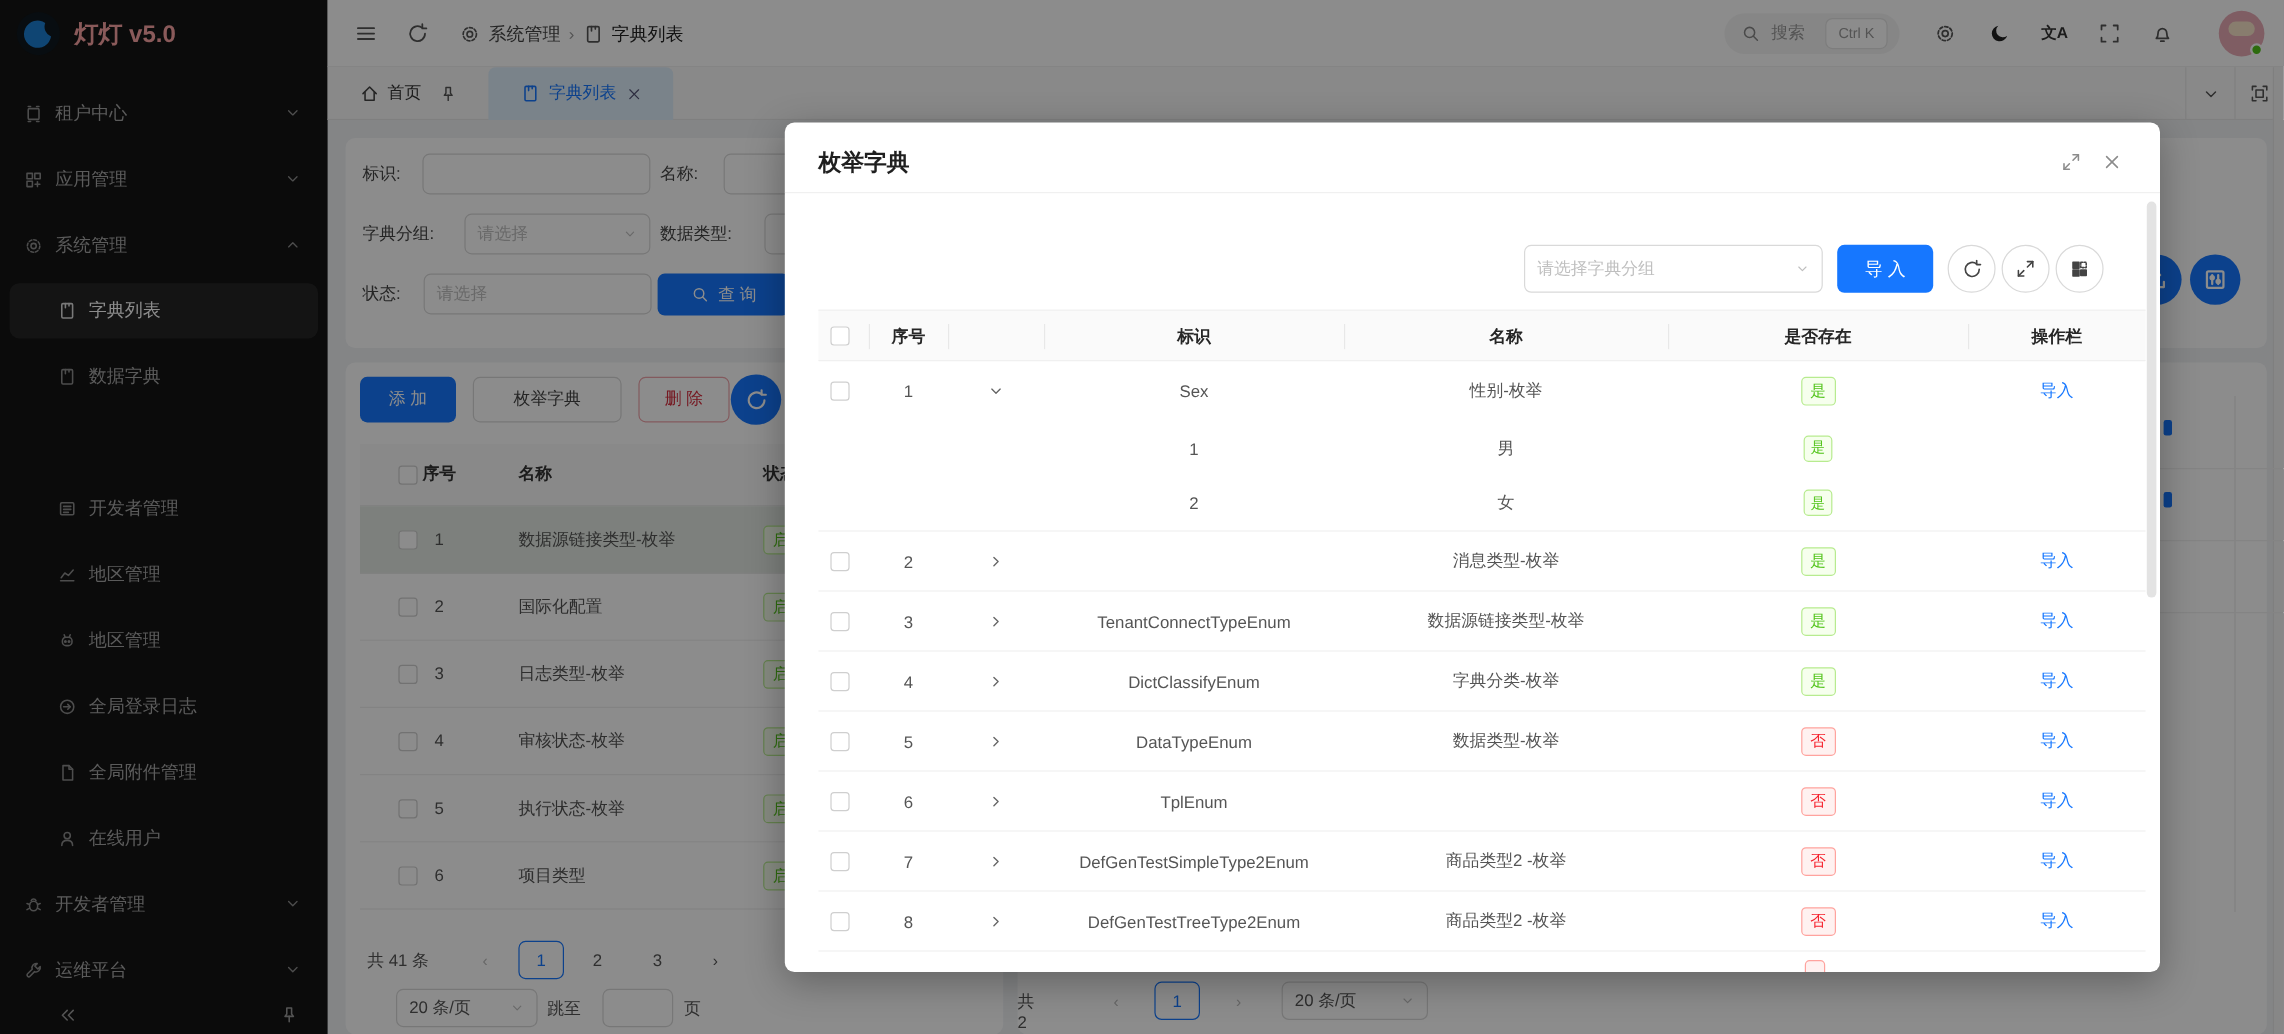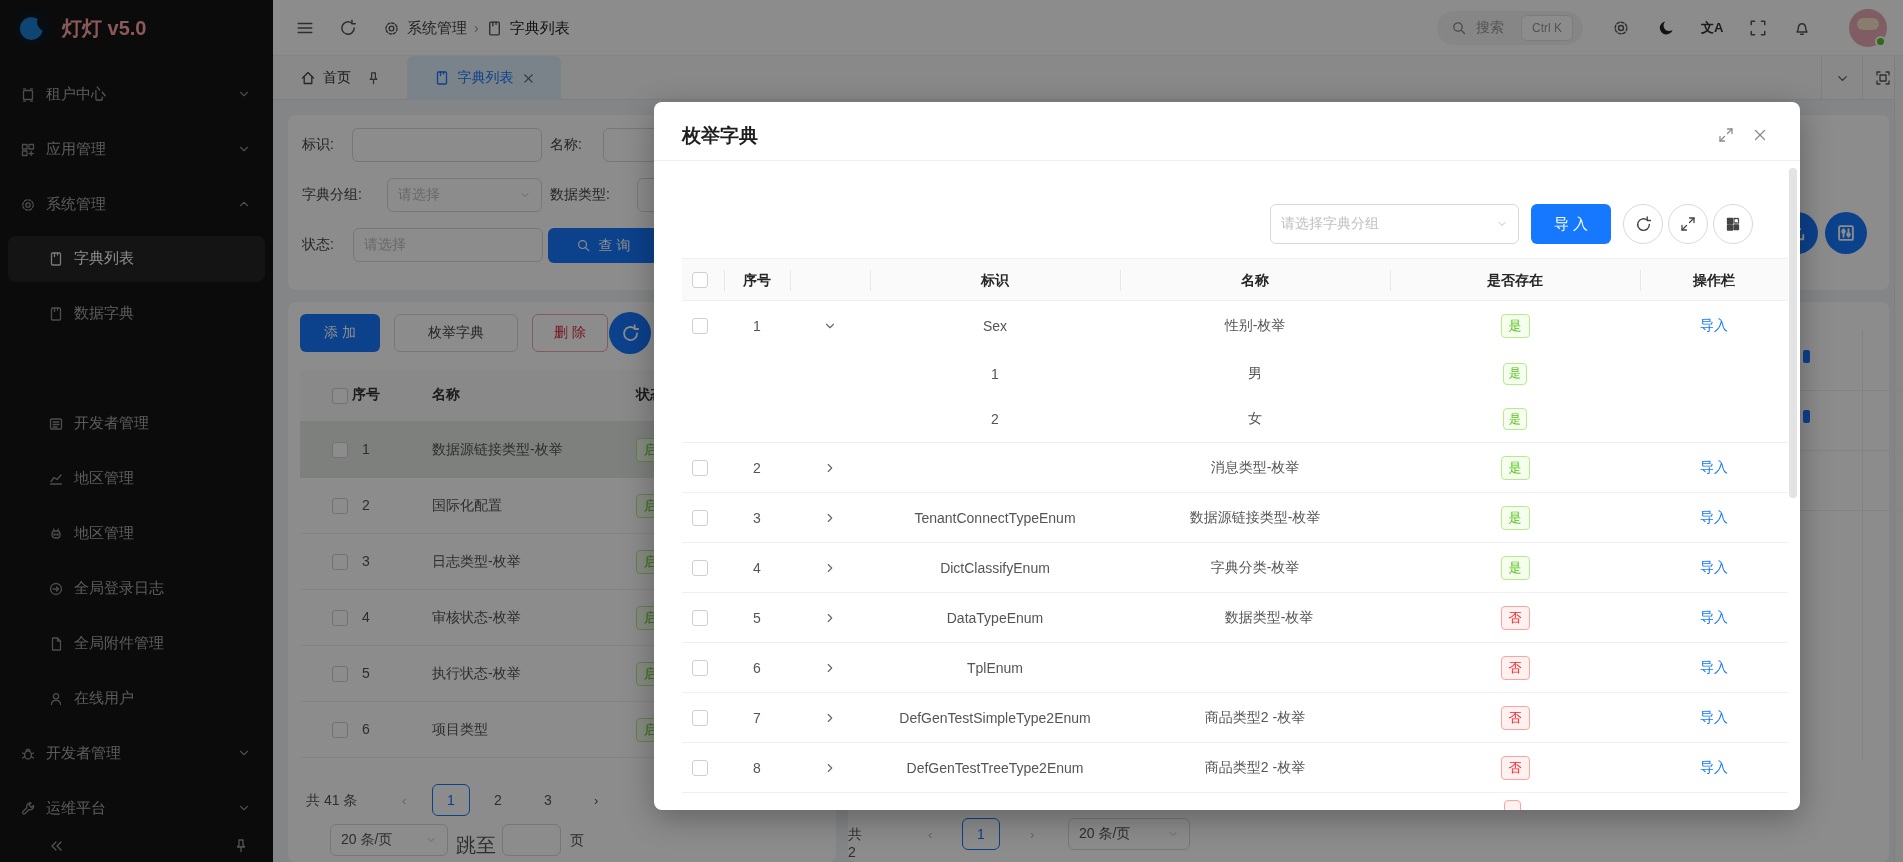--- a/index.html
+++ b/index.html
@@ -546,21 +546,21 @@
     <span class="pgnum" style="left:206px;top:490px;">2</span>
     <span class="pgnum" style="left:256px;top:490px;">3</span>
     <span class="pgarrow" style="left:306px;top:491px;color:#555;">›</span>
 
     <div class="sizebox" style="left:42px;top:522px;width:118px;">
       <span>20 条/页</span>
       <svg class="ic" style="width:12px;height:12px;margin-left:auto;color:#bfbfbf;">
           <use href="#i-chevd"></use>
         </svg>
     </div>
-    <span class="abs" style="left:168px;top:530px;font-size:20px;color:#555;">跳至</span>
+    <span class="abs" style="left:168px;top:530px;font-size:14px;color:#555;">跳至</span>
     <div class="abs" style="left:214px;top:522px;width:59px;height:32px;border:1px solid #d9d9d9;border-radius:6px;background:#fff;"></div>
     <span class="abs" style="left:282px;top:530px;font-size:14px;color:#555;">页</span>
   </div>
 
   <div class="abs mask"></div>
 
   <div class="abs modal">
     <span class="m-title">枚举字典</span>
     <svg class="m-hic ic" style="right:66px;">
         <use href="#i-expand"></use>
@@ -695,21 +695,21 @@
     </div>
     <div class="mrow" style="top:491px;height:50px;">
       <div class="cb abs" style="left:10px;top:17px;"></div>
       <div class="mcell td" style="left:42px;width:66px;">5</div>
       <div class="mcell" style="left:108px;width:80px;">
           <svg class="expch ic">
             <use href="#i-chevr"></use>
           </svg>
         </div>
       <div class="mcell td" style="left:188px;width:250px;">DataTypeEnum</div>
-      <div class="mcell td" style="left:452px;width:270px;">数据类型-枚举</div>
+      <div class="mcell td" style="left:438px;width:270px;">数据类型-枚举</div>
       <div class="mcell" style="left:708px;width:250px;">
           <span class="tag tag-red">否</span>
         </div>
       <div class="mcell" style="left:958px;width:148px;">
           <span class="link">导入</span>
         </div>
     </div>
     <div class="mrow" style="top:541px;height:50px;">
       <div class="cb abs" style="left:10px;top:17px;"></div>
       <div class="mcell td" style="left:42px;width:66px;">6</div>

